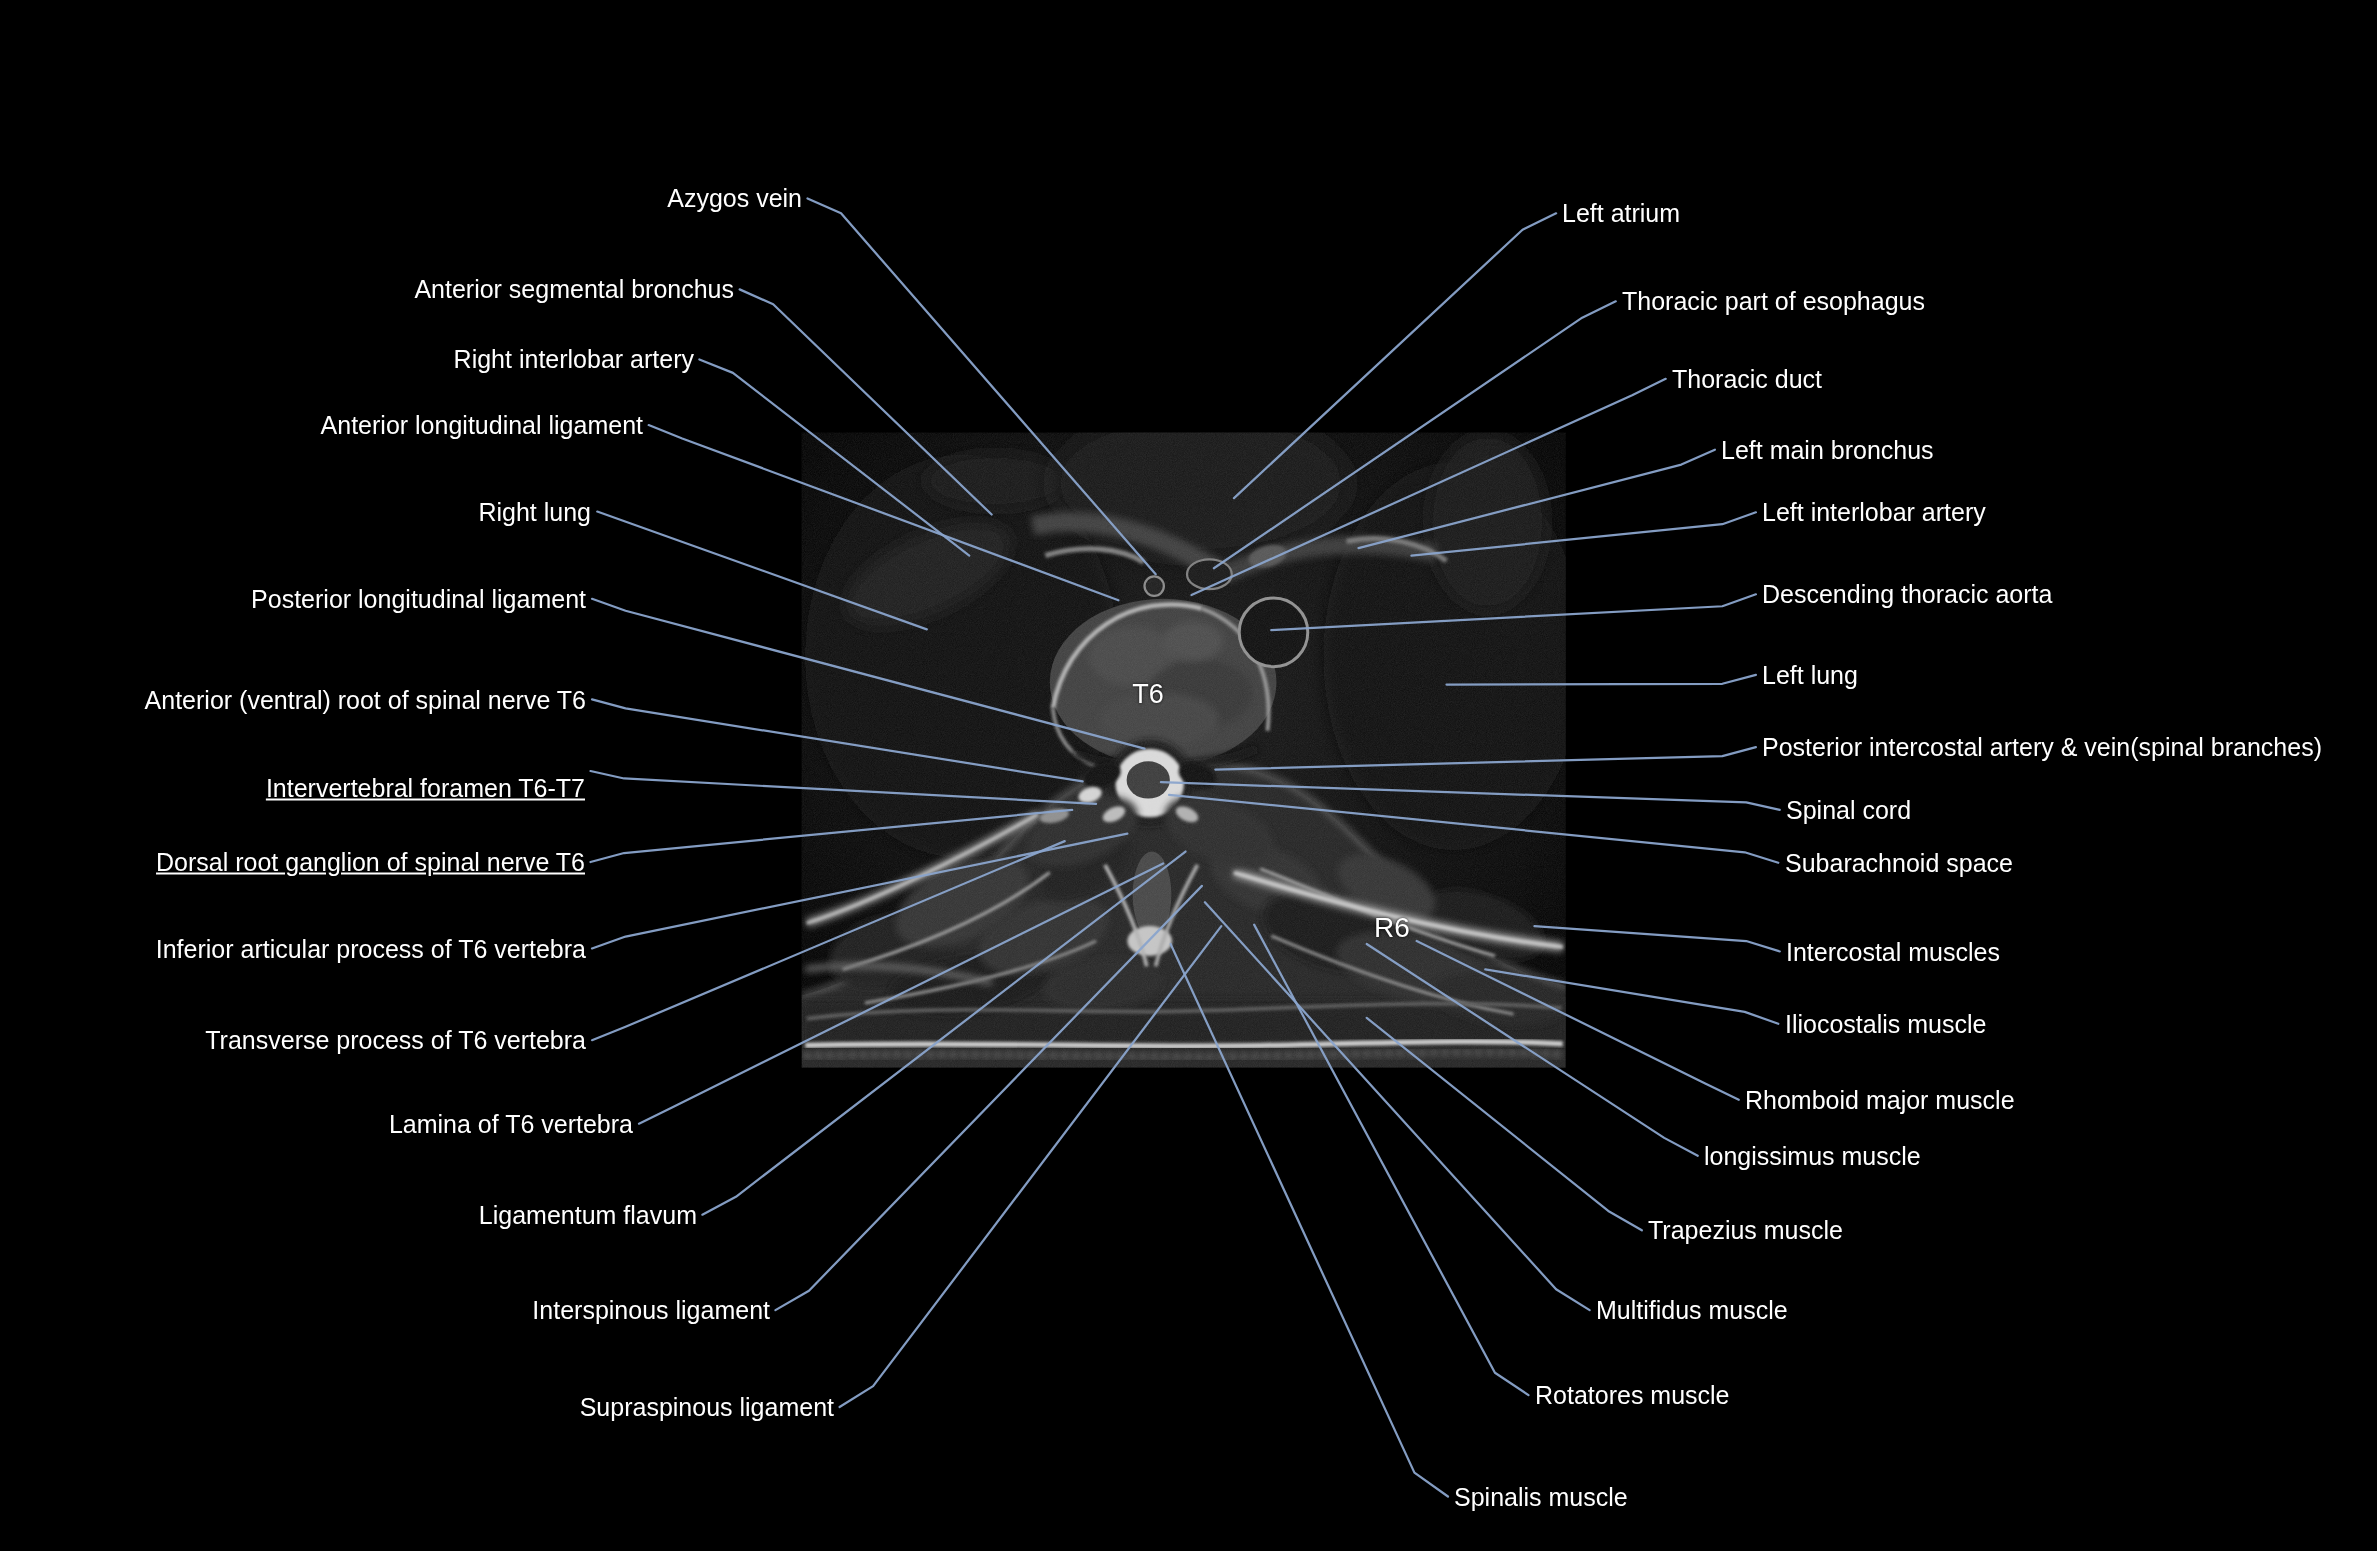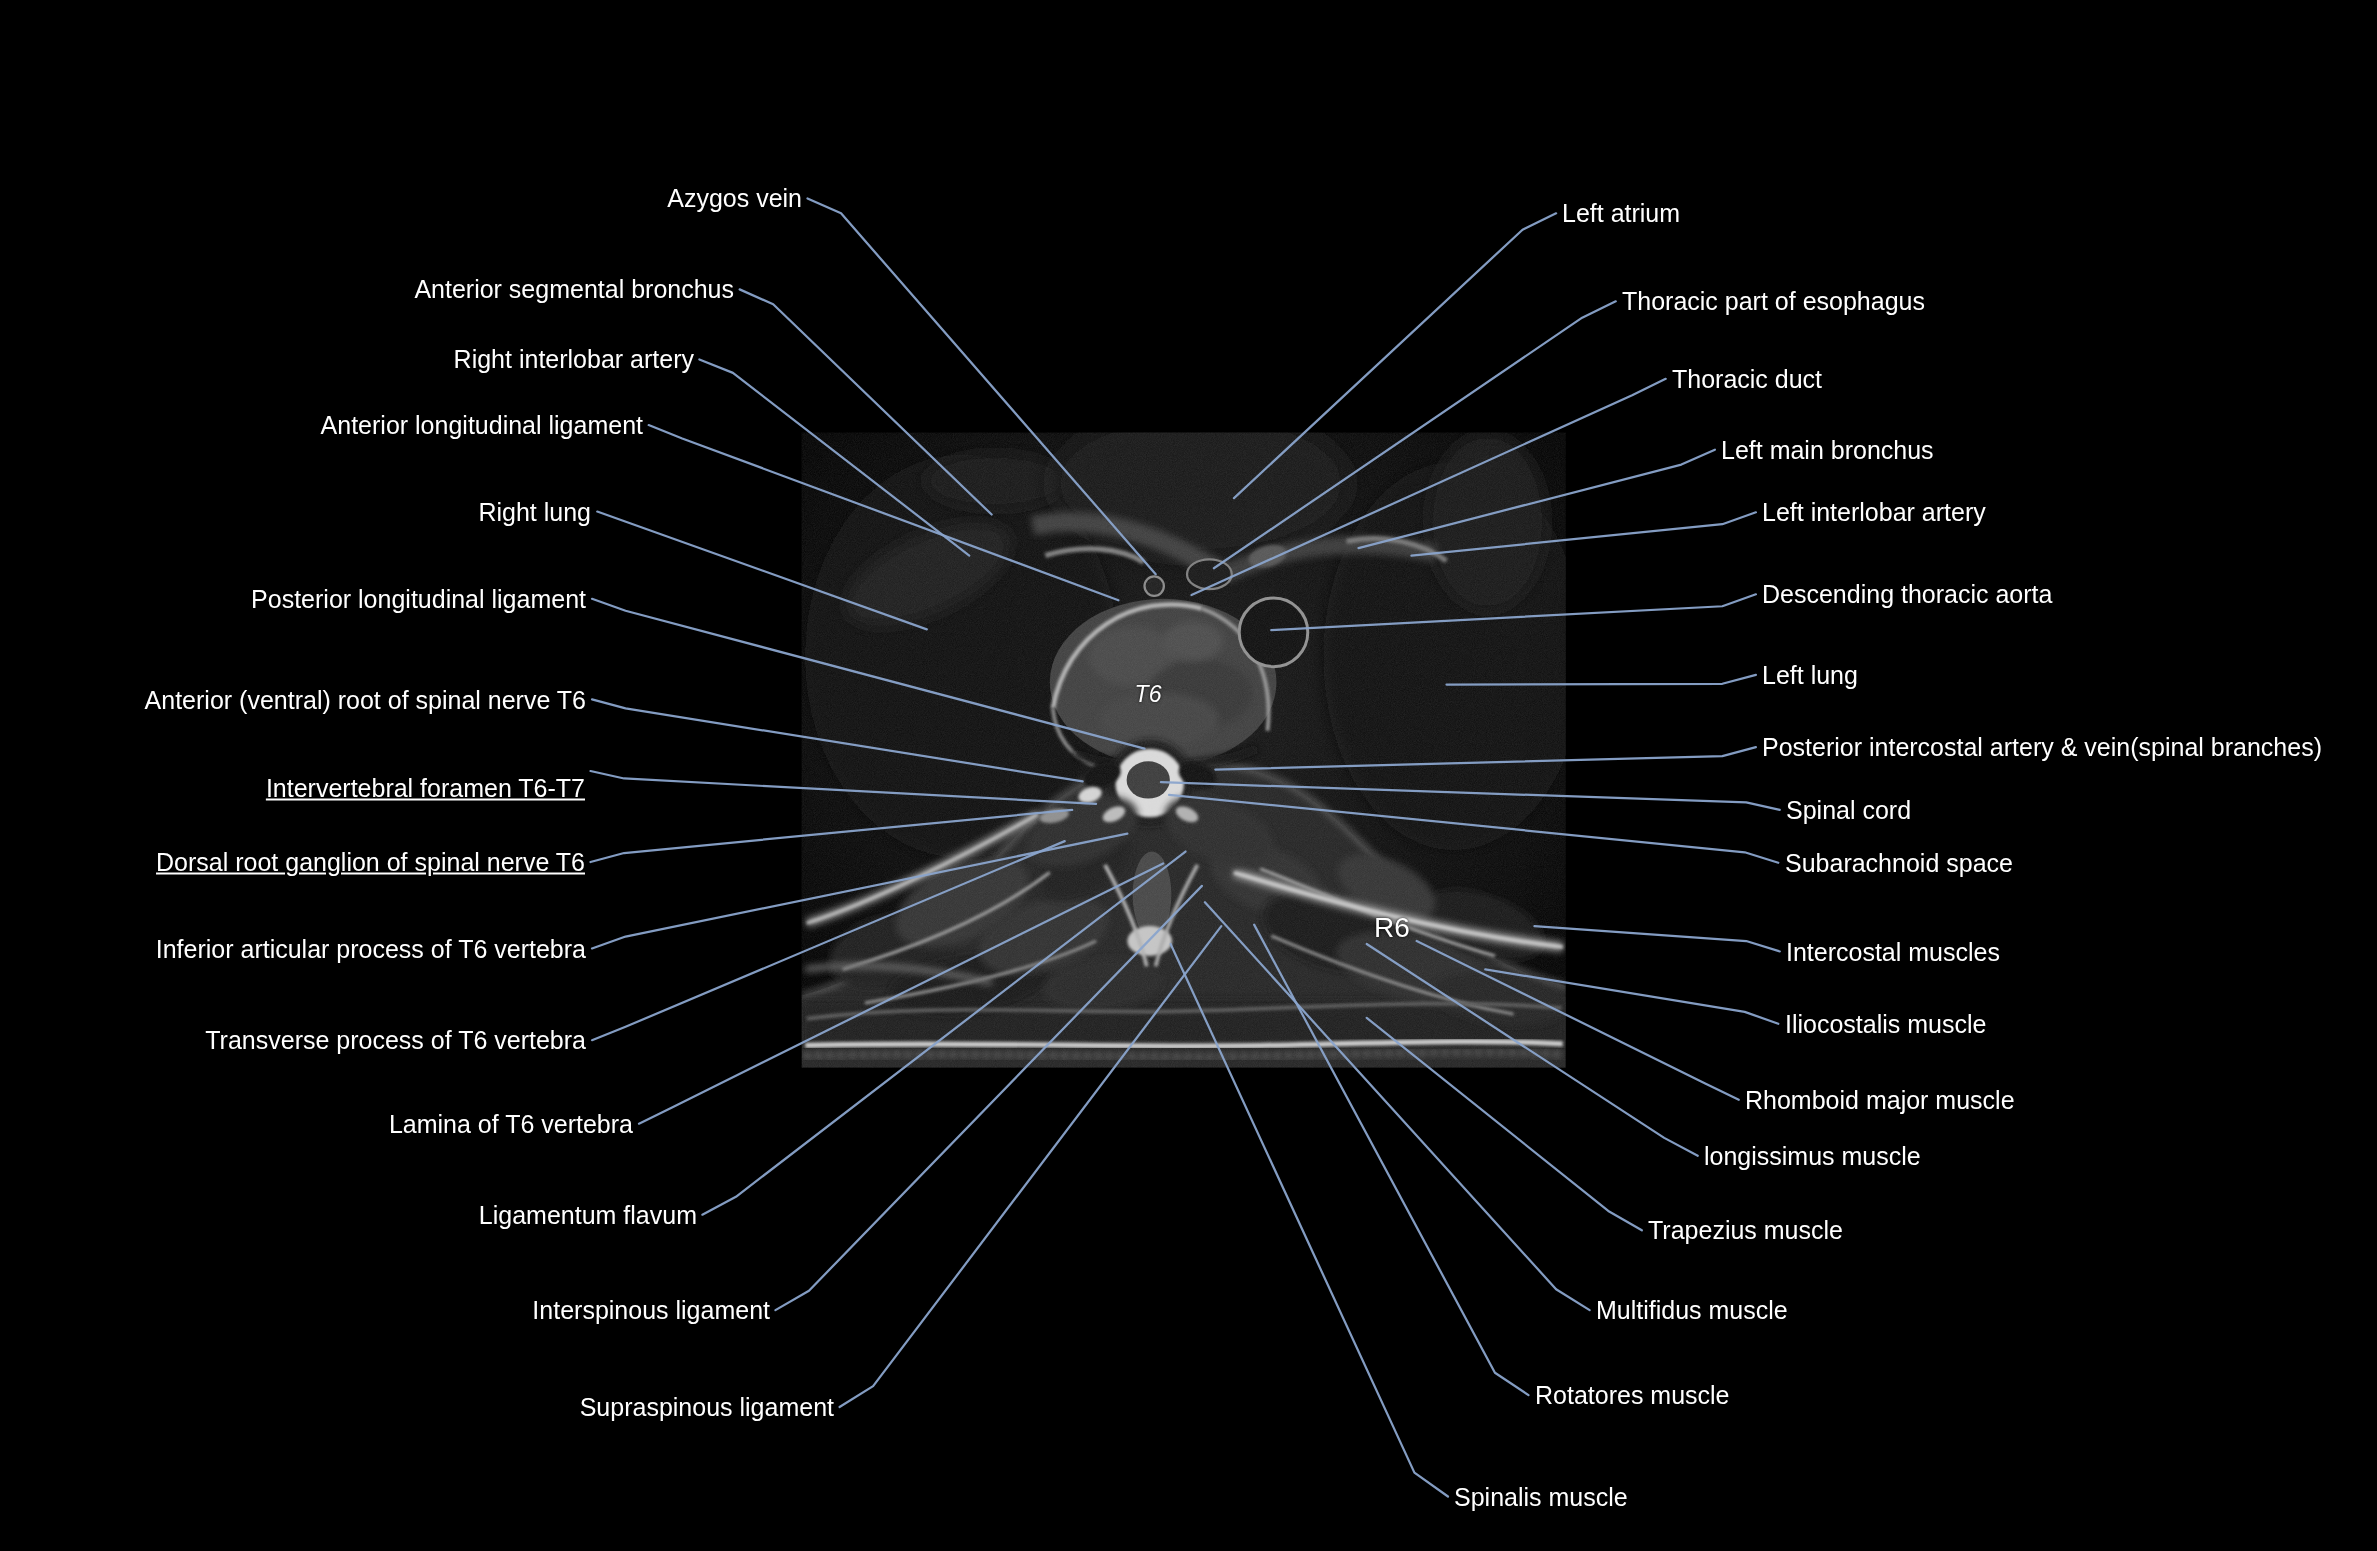--- a/index.html
+++ b/index.html
@@ -201,18 +201,18 @@
       <span class="label right" style="left: 1785px; top: 1024px;">Iliocostalis muscle</span>
       <span class="label right" style="left: 1745px; top: 1100px;">Rhomboid major muscle</span>
       <span class="label right" style="left: 1704px; top: 1156px;">longissimus muscle</span>
       <span class="label right" style="left: 1648px; top: 1230px;">Trapezius muscle</span>
       <span class="label right" style="left: 1596px; top: 1310px;">Multifidus muscle</span>
       <span class="label right" style="left: 1535px; top: 1395px;">Rotatores muscle</span>
       <span class="label right" style="left: 1454px; top: 1497px;">Spinalis muscle</span>
     </div>
 
   <div id="markers">
-      <span class="marker" style="left: 1148px; top: 694px; font-size: 23px; font-style: italic;">T6</span>
+      <span class="marker" style="left: 1148px; top: 694px; font-size: 27px;">T6</span>
       <span class="marker" style="left: 1392px; top: 928px; font-size: 28px;">R6</span>
     </div>
 
 </div>
 
 
 </body></html>

